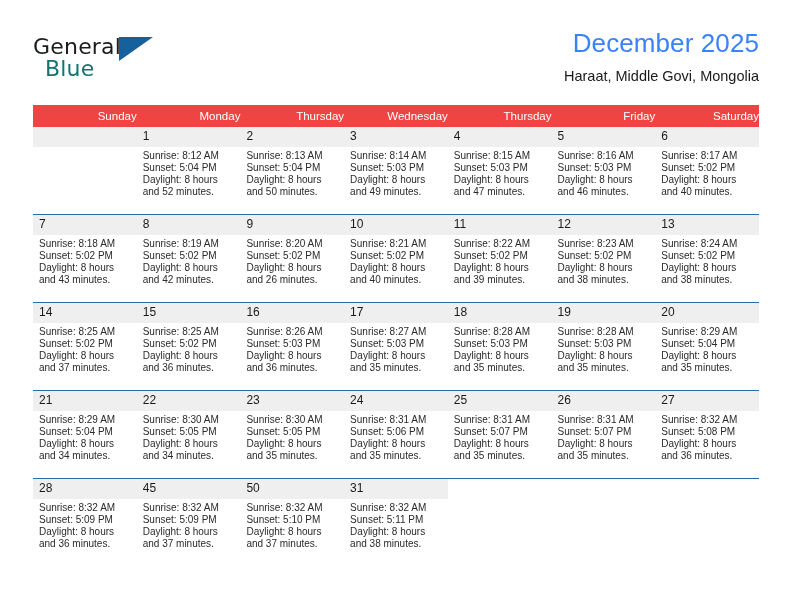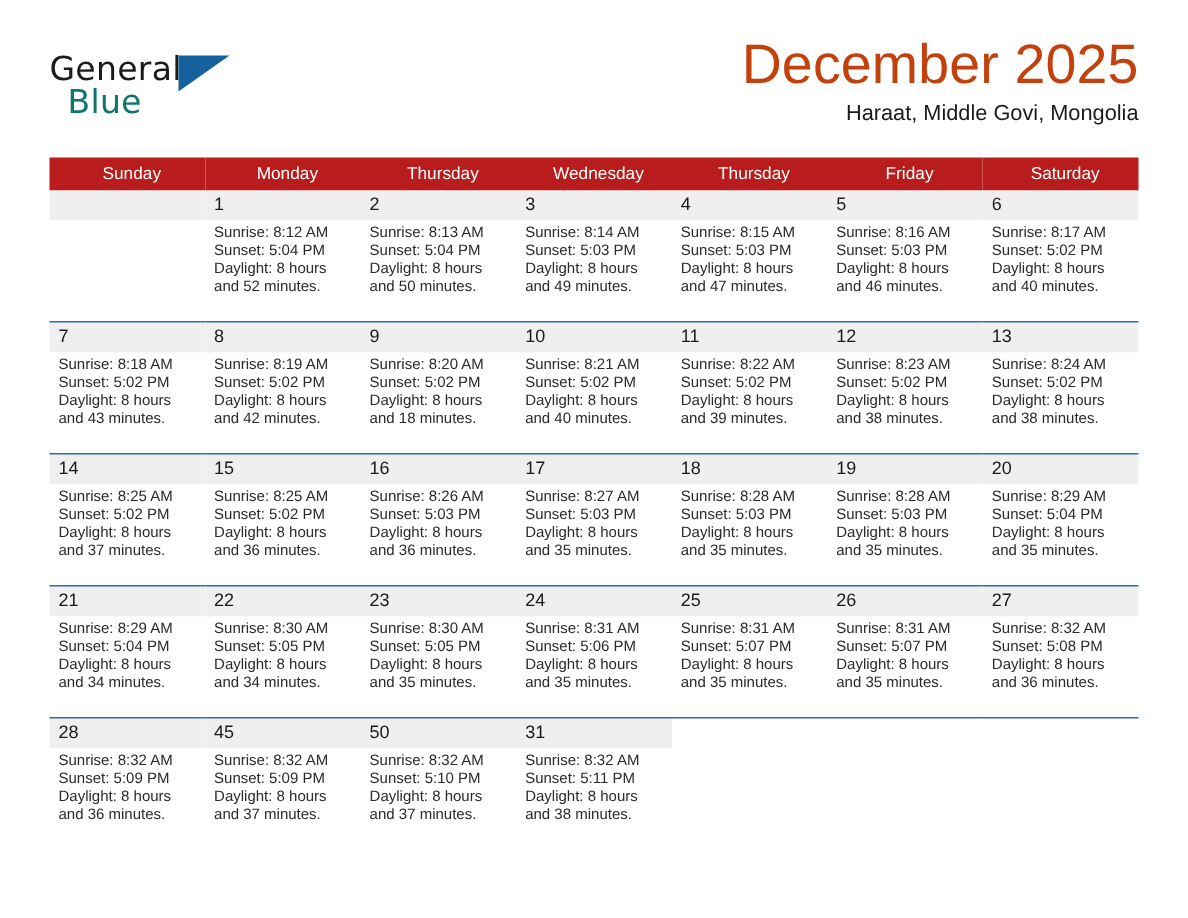--- a/index.html
+++ b/index.html
@@ -67,23 +67,23 @@
     border-bottom: 24px solid transparent;
   }
 
   .title-block {
     position: absolute;
     right: 0;
     top: 0;
     text-align: right;
   }
   .month-title {
-    font-size: 37px;
+    font-size: 26px;
     font-weight: 400;
-    color: #c2410c;
+    color: #3b82f6;
     line-height: 34px;
     letter-spacing: 0.1px;
     white-space: nowrap;
   }
   .location-sub {
     font-size: 14.5px;
     font-weight: 400;
     color: #1a1a1a;
     line-height: 20px;
     margin-top: 6px;
@@ -93,25 +93,25 @@
   
   .calendar {
     position: absolute;
     left: 33px;
     top: 105px;
     width: 726px;
     border-collapse: collapse;
     table-layout: fixed;
   }
   .calendar th {
-    background: #b91c1c;
+    background: #ef4444;
     color: #ffffff;
     font-size: 11.5px;
     font-weight: 400;
-    text-align: center;
+    text-align: right;
     padding: 5px 0 5px 6px;
     height: 12px;
     border: none;
   }
   .calendar td {
     vertical-align: top;
     padding: 0;
     border: none;
     width: 103.71px;
   }
@@ -268,21 +268,21 @@
         <td>
           <div>Sunrise: 8:19 AM</div>
           <div>Sunset: 5:02 PM</div>
           <div>Daylight: 8 hours</div>
           <div>and 42 minutes.</div>
         </td>
         <td>
           <div>Sunrise: 8:20 AM</div>
           <div>Sunset: 5:02 PM</div>
           <div>Daylight: 8 hours</div>
-          <div>and 18 minutes.</div>
+          <div>and 26 minutes.</div>
         </td>
         <td>
           <div>Sunrise: 8:21 AM</div>
           <div>Sunset: 5:02 PM</div>
           <div>Daylight: 8 hours</div>
           <div>and 40 minutes.</div>
         </td>
         <td>
           <div>Sunrise: 8:22 AM</div>
           <div>Sunset: 5:02 PM</div>

